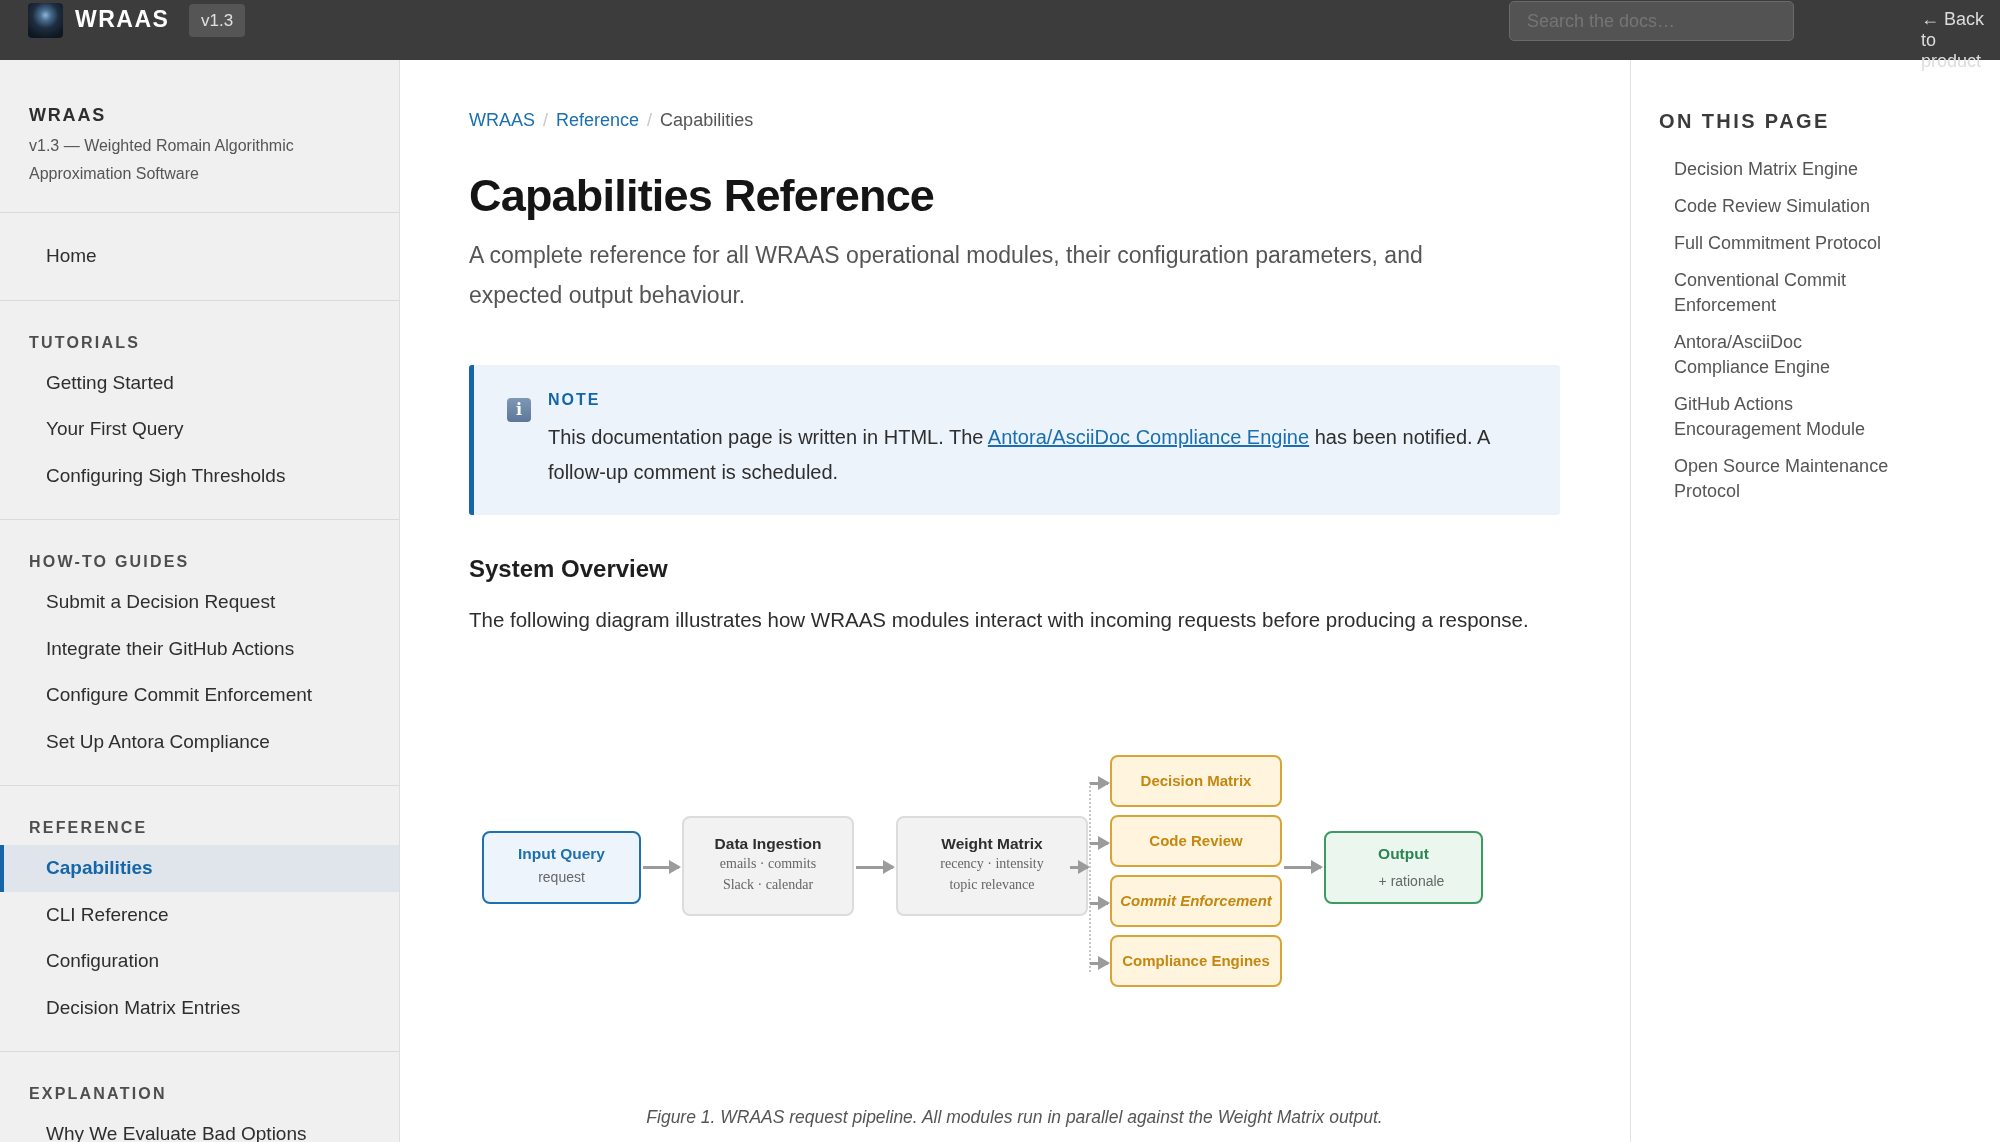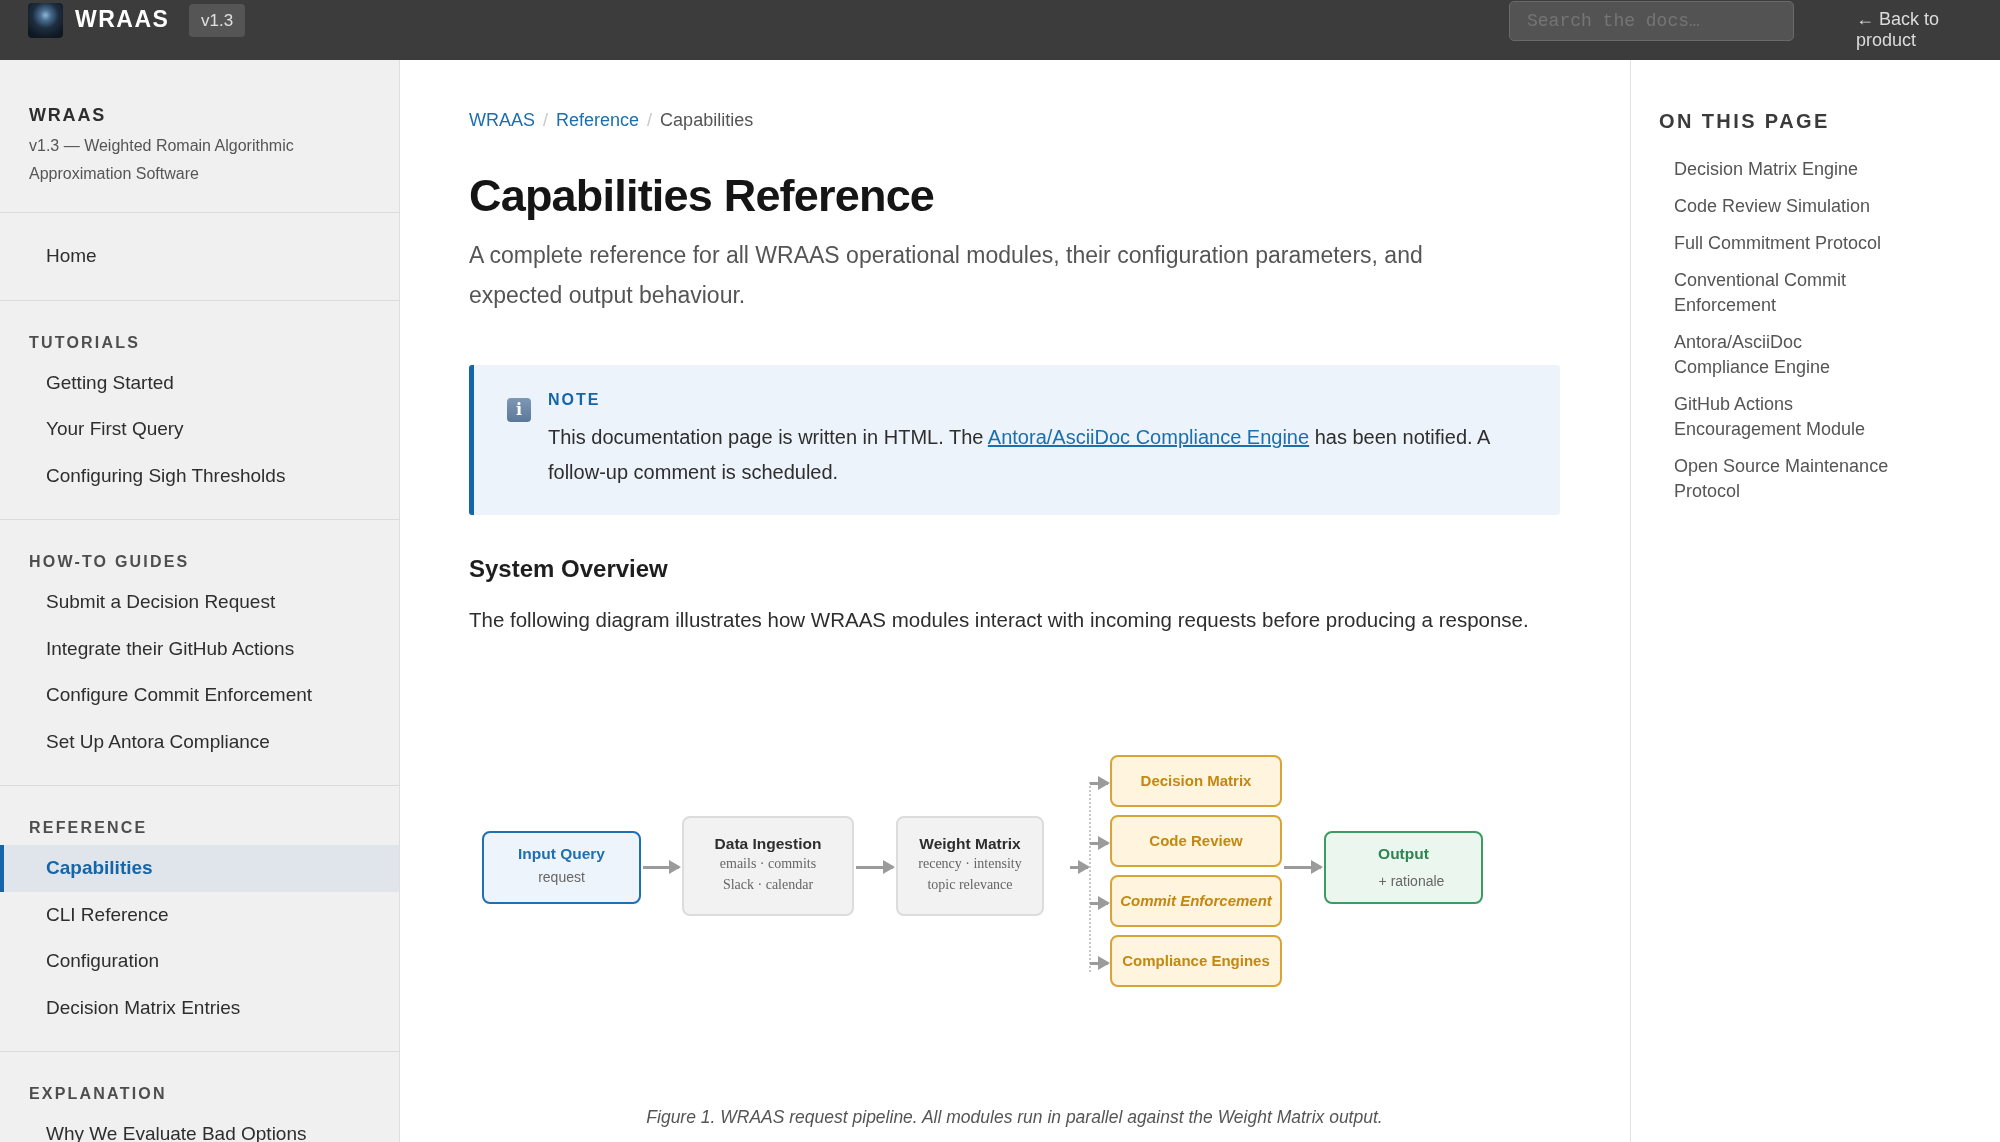--- a/index.html
+++ b/index.html
@@ -7,22 +7,22 @@
     body { font-family: "Liberation Sans", "DejaVu Sans", sans-serif; color: #2b2b2b; position: relative; }
 
     
     .topbar { position: absolute; left: 0; top: 0; width: 2000px; height: 60px; background: #3c3c3c; }
     .logo-img { position: absolute; left: 28px; top: 3px; width: 35px; height: 35px; border-radius: 4px;
       background: radial-gradient(circle at 50% 35%, #8fb6d8 0, #4a6f92 18%, #1e2e40 45%, #0f1822 80%); }
     .brand { position: absolute; left: 75px; top: 6px; font-size: 23px; font-weight: 700; color: #ffffff; letter-spacing: 1.5px; }
     .version-badge { position: absolute; left: 189px; top: 4px; height: 33px; padding: 0 12px; background: #555555; border-radius: 4px;
       color: #e0e0e0; font-size: 17px; line-height: 33px; }
     .search { position: absolute; left: 1509px; top: 1px; width: 285px; height: 40px; background: #535353; border: 1px solid #6a6a6a;
-      border-radius: 5px; color: #a6a6a6; font-size: 18px; padding: 0 17px; line-height: 38px; font-family: Liberation Mono, monospace; }
-    .back-link { position: absolute; left: 1856px; top: 9px; font-size: 18px; color: #dcdcdc; text-decoration: none; }
+      border-radius: 5px; color: #a6a6a6; font-size: 18px; padding: 0 17px; line-height: 38px; font-family: Liberation Sans, sans-serif; }
+    .back-link { position: absolute; left: 1921px; top: 9px; font-size: 18px; color: #dcdcdc; text-decoration: none; }
 
     
     .sidebar { position: absolute; left: 0; top: 60px; width: 400px; height: 1082px; background: #f0f0f0; border-right: 1px solid #dedede; overflow: hidden; }
     .sb-head { padding: 45px 29px 24px 29px; border-bottom: 1px solid #dadada; }
     .sb-title { font-size: 18px; font-weight: 700; letter-spacing: 1.8px; color: #2e2e2e; }
     .sb-sub { margin-top: 6px; font-size: 16px; line-height: 28px; color: #555555; }
     .sb-section { border-bottom: 1px solid #dadada; padding: 16px 0 20px 0; }
     .sb-section.home { padding: 20px 0 20px 0; }
     .sb-label { padding: 17px 29px 8px 29px; font-size: 16px; font-weight: 700; letter-spacing: 2.2px; color: #4e4e4e; }
     .sb-item { display: block; height: 46.5px; line-height: 46.5px; padding-left: 46px; font-size: 19px; color: #2e2e2e; text-decoration: none; position: relative; }
@@ -53,21 +53,21 @@
     .node { position: absolute; border-radius: 8px; text-align: center; }
     .node .n-title { font-weight: 700; font-size: 15.5px; }
     .node .n-sub { font-size: 14px; color: #666666; line-height: 20px; }
     .n-input { left: 13px; top: 81px; width: 159px; height: 73px; background: #eef4fb; border: 2.5px solid #1f6fb1; }
     .n-input .n-title { color: #1f6fb1; margin-top: 12px; }
     .n-input .n-sub { margin-top: 4px; }
     .n-gray { background: #f2f2f2; border: 2px solid #dcdcdc; }
     .n-gray .n-title { color: #2e2e2e; margin-top: 17px; }
     .n-gray .n-sub { margin-top: 1px; font-family: Liberation Serif, serif; }
     .n-ingest { left: 213px; top: 66px; width: 172px; height: 100px; }
-    .n-weight { left: 427px; top: 66px; width: 148px; height: 100px; }
+    .n-weight { left: 427px; top: 66px; width: 192px; height: 100px; }
     .n-mod { left: 641px; width: 172px; height: 52px; background: #fff5df; border: 2.5px solid #d8a435; color: #c4870f; font-size: 15px; font-weight: 700; line-height: 47px; }
     .n-output { left: 855px; top: 81px; width: 159px; height: 73px; background: #eaf6ee; border: 2.5px solid #3c9a62; }
     .n-output .n-title { color: #2f8453; margin-top: 12px; }
     .n-output .n-sub { margin-top: 8px; padding-left: 16px; }
     .arrow { position: absolute; height: 3px; background: #9b9b9b; }
     .arrow::after { content: ""; position: absolute; right: -2px; top: -6px; border-left: 12px solid #9b9b9b; border-top: 7.5px solid transparent; border-bottom: 7.5px solid transparent; }
     .vdash { position: absolute; left: 620px; top: 32px; width: 0; height: 190px; border-left: 2px dotted #c7c7c7; }
     .caption { position: absolute; left: 0; top: 357px; width: 1091px; text-align: center; font-size: 17.5px; font-style: italic; color: #555555; }
 
     

